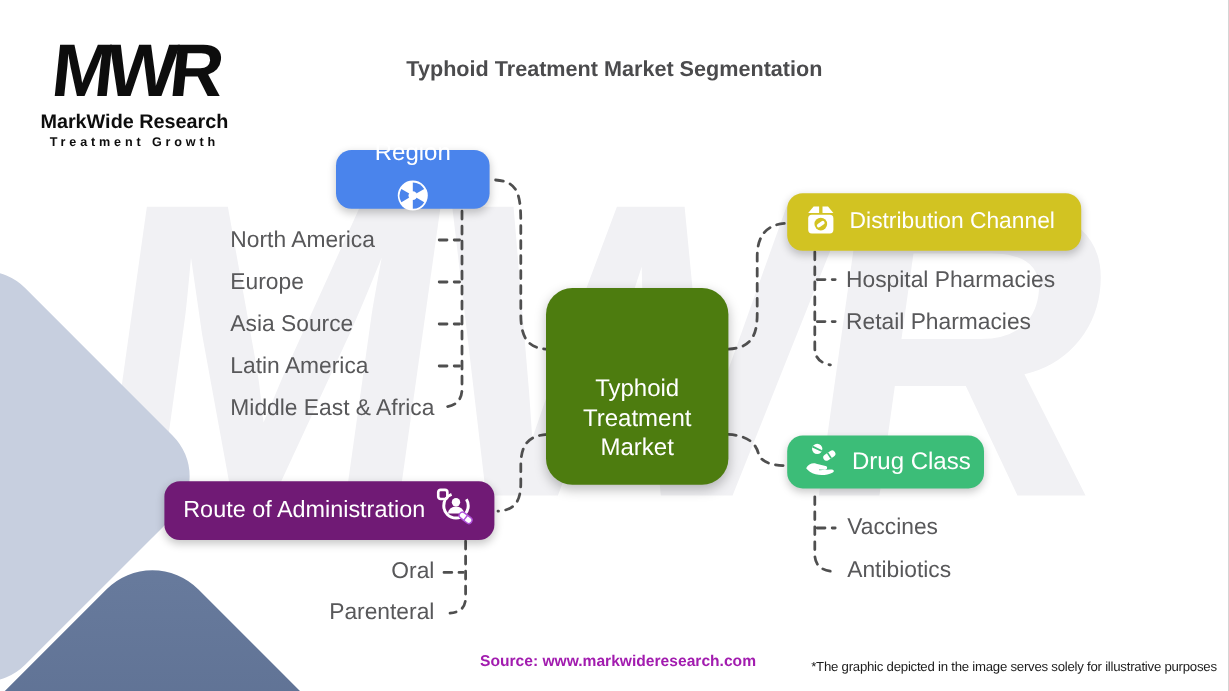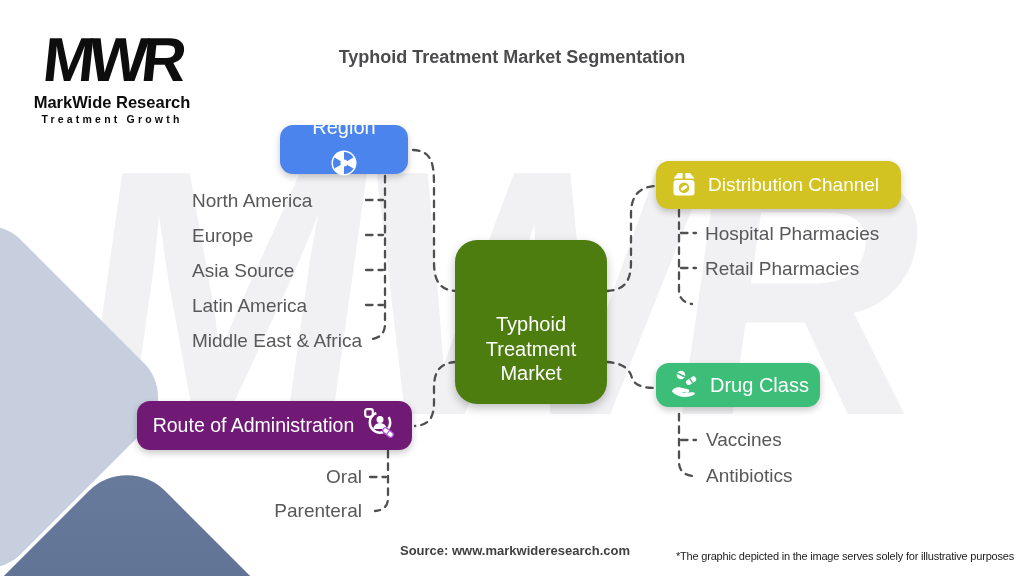--- a/index.html
+++ b/index.html
@@ -52,21 +52,21 @@
 
   .item-list{position:absolute;z-index:2;color:#58585a;font-size:19px;white-space:nowrap;}
   .item-list .item{height:35px;line-height:35px;}
   .list-region{right:662px;top:183px;}
   .list-dist{left:705px;top:216px;}
   .list-drug{left:706px;top:422px;}
   .list-drug .item{height:36px;line-height:36px;}
   .list-route{right:662px;top:460px;text-align:right;}
   .list-route .item{height:34px;line-height:34px;}
 
-  .source{position:absolute;left:400px;top:543px;z-index:2;font-size:13px;font-weight:bold;color:#404040;}
+  .source{position:absolute;left:400px;top:543px;z-index:2;font-size:13px;font-weight:bold;color:#a21caf;}
   .disclaimer{position:absolute;right:10px;top:550px;z-index:2;font-size:11px;color:#1c1c1c;letter-spacing:-0.2px;}
 </style>
 </head>
 <body>
 
 <div class="canvas">
 
   <div class="watermark">MWR</div>
   <div class="decor-light"></div>
   <div class="decor-dark"></div>

